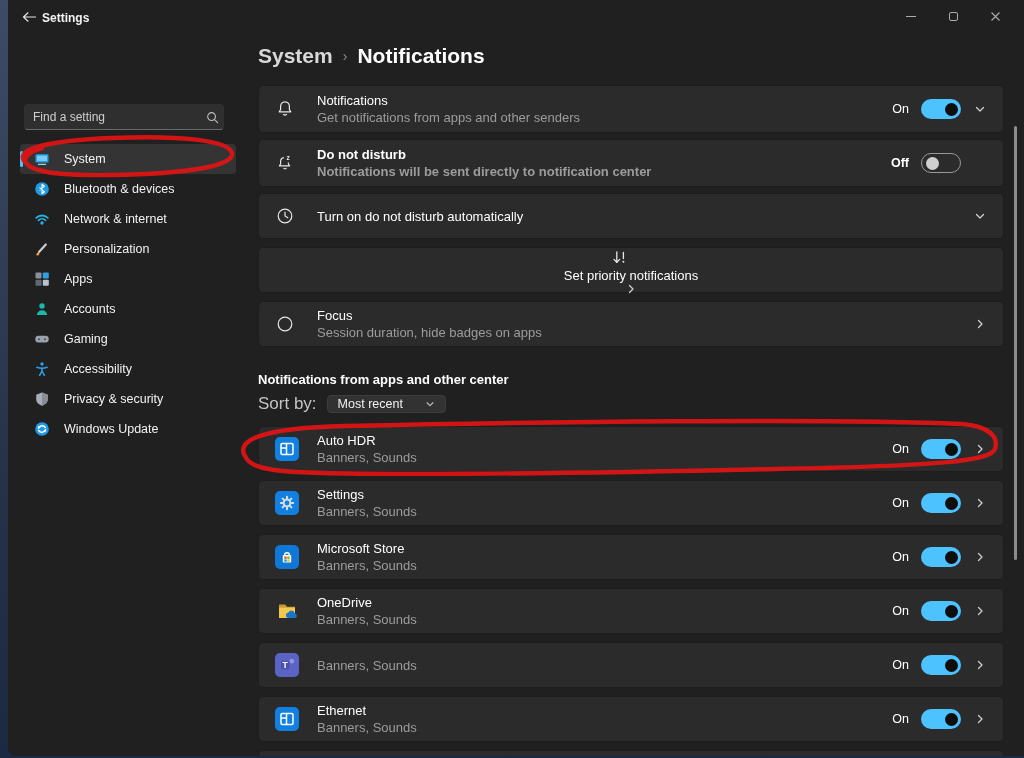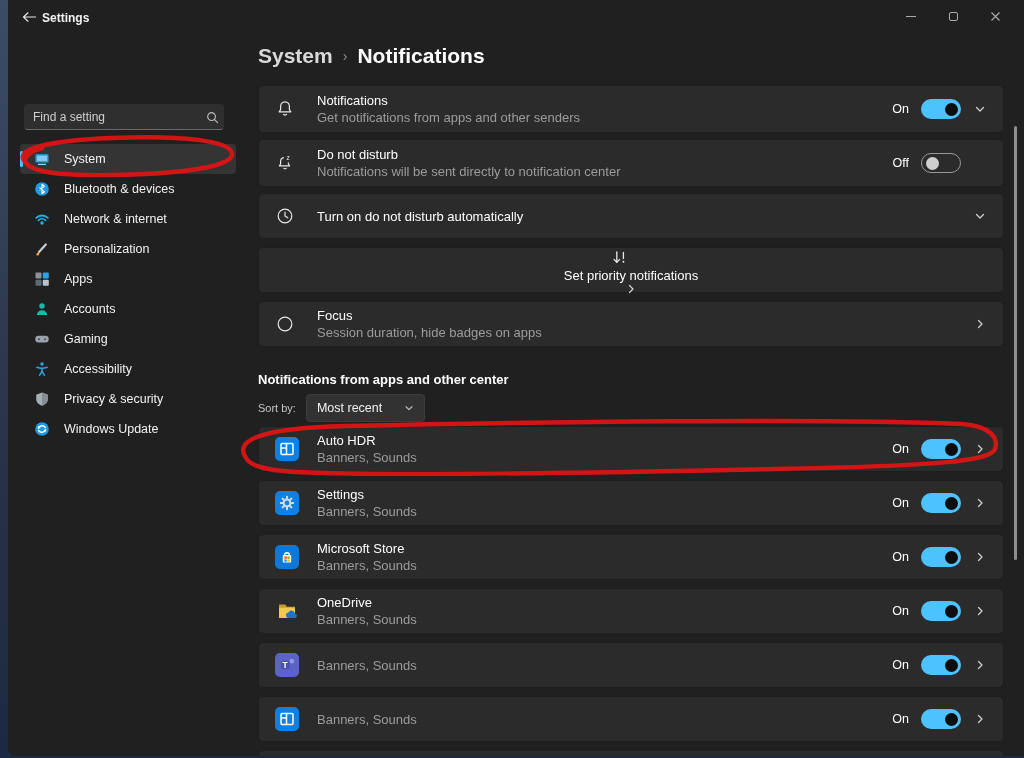--- a/index.html
+++ b/index.html
@@ -56,22 +56,22 @@
   .right { display:flex; align-items:center; gap:12px; }
   .state-label { color:#ffffff; font-size:12.5px; min-width:22px; text-align:right; }
   .toggle { position:relative; width:40px; height:20px; border-radius:10px; }
   .toggle.on { background:#4cc2ff; }
   .toggle.on .knob { position:absolute; right:3.5px; top:3.5px; width:13px; height:13px; border-radius:50%; background:#0e0e0e; }
   .toggle.off { background:transparent; border:1px solid #989898; }
   .toggle.off .knob { position:absolute; left:3.5px; top:2.5px; width:13px; height:13px; border-radius:50%; background:#cfcfcf; }
   .chev { width:14px; display:flex; justify-content:center; }
   .section-head { position:absolute; left:8px; top:336px; color:#ffffff; font-size:13px; font-weight:700; }
   .sort-row { position:absolute; left:8px; top:358px; display:flex; align-items:center; gap:10px; }
-  .sort-label { color:#c4c4c4; font-size:11px; }
-  .sort-dd { height:28px; background:#323232; border:1px solid #3d3d3d; border-radius:4px;
+  .sort-label { color:#c4c4c4; font-size:17px; }
+  .sort-dd { height:18px; background:#323232; border:1px solid #3d3d3d; border-radius:4px;
     display:flex; align-items:center; gap:22px; padding:0 10px; color:#f2f2f2; font-size:12.5px; }
   
   .scrollbar { position:absolute; right:7px; top:90px; width:3px; height:434px; border-radius:2px; background:#8d8d8d; }
   
   .annot { position:absolute; left:0; top:0; width:1024px; height:758px; pointer-events:none; }
 </style>
 </head>
 <body>
 
 <div class="window">
@@ -243,21 +243,21 @@
             <span class="knob"></span>
           </div>
         <span class="chev">
             <svg width="12" height="12" viewBox="0 0 12 12">
               <path d="M2.5 4.5 L6 8 L9.5 4.5" stroke="#cfcfcf" stroke-width="1.3" fill="none" stroke-linecap="round" stroke-linejoin="round"></path>
             </svg>
           </span>
       </div>
     </div>
 
-    <div class="card h48" style="top:103px;">
+    <div class="card h48" style="top:103px;font-weight:bold;">
       <div class="icon-cell">
           <svg width="20" height="20" viewBox="0 0 20 20">
             <path d="M9 4.6 C6.8 4.8 5.6 6.4 5.6 8.6 V11 L4.4 12.9 H14.6 L13.4 11 V9.4" stroke="#e8e8e8" stroke-width="1.2" fill="none" stroke-linejoin="round"></path>
             <path d="M8.5 14.9 a1.6 1.6 0 0 0 3 0" stroke="#e8e8e8" stroke-width="1.2" fill="none"></path>
             <text x="11.6" y="7.4" font-size="6.5" fill="#e8e8e8" font-family="Liberation Sans, sans-serif">z</text>
           </svg>
         </div>
       <div class="texts">
         <span class="title">Do not disturb</span>
         <span class="subtitle">Notifications will be sent directly to notification center</span>
@@ -490,20 +490,21 @@
       <div class="icon-cell">
           <span class="app-ic">
             <svg width="24" height="24" viewBox="0 0 24 24">
               <rect width="24" height="24" rx="5" fill="#1180e0"></rect>
               <rect x="6" y="6.5" width="12" height="11" rx="1.2" fill="none" stroke="#fff" stroke-width="1.5"></rect>
               <path d="M11.5 6.5 V17.5 M6 11 H11.5" stroke="#fff" stroke-width="1.5"></path>
             </svg>
           </span>
         </div>
       <div class="texts">
+        <span class="title">Ethernet</span>
         <span class="subtitle">Banners, Sounds</span>
       </div>
       <div class="right">
         <span class="state-label">On</span>
         <div class="toggle on">
             <span class="knob"></span>
           </div>
         <span class="chev">
             <svg width="12" height="12" viewBox="0 0 12 12">
               <path d="M4.5 2.5 L8 6 L4.5 9.5" stroke="#cfcfcf" stroke-width="1.3" fill="none" stroke-linecap="round" stroke-linejoin="round"></path>

